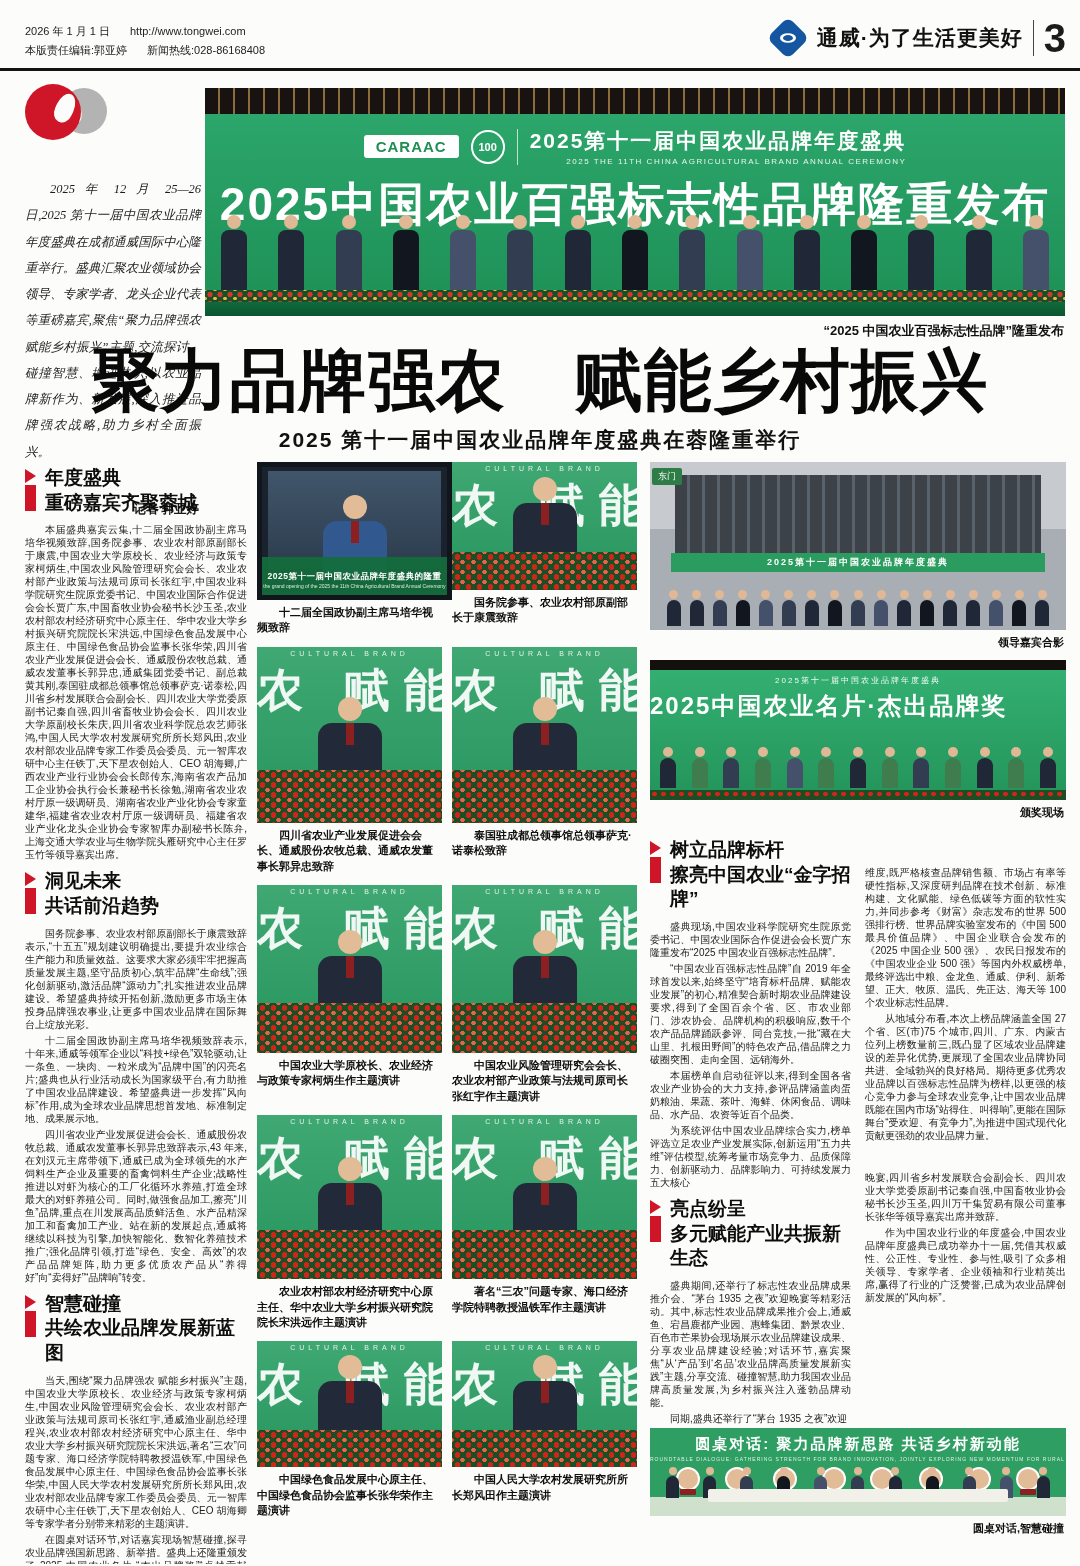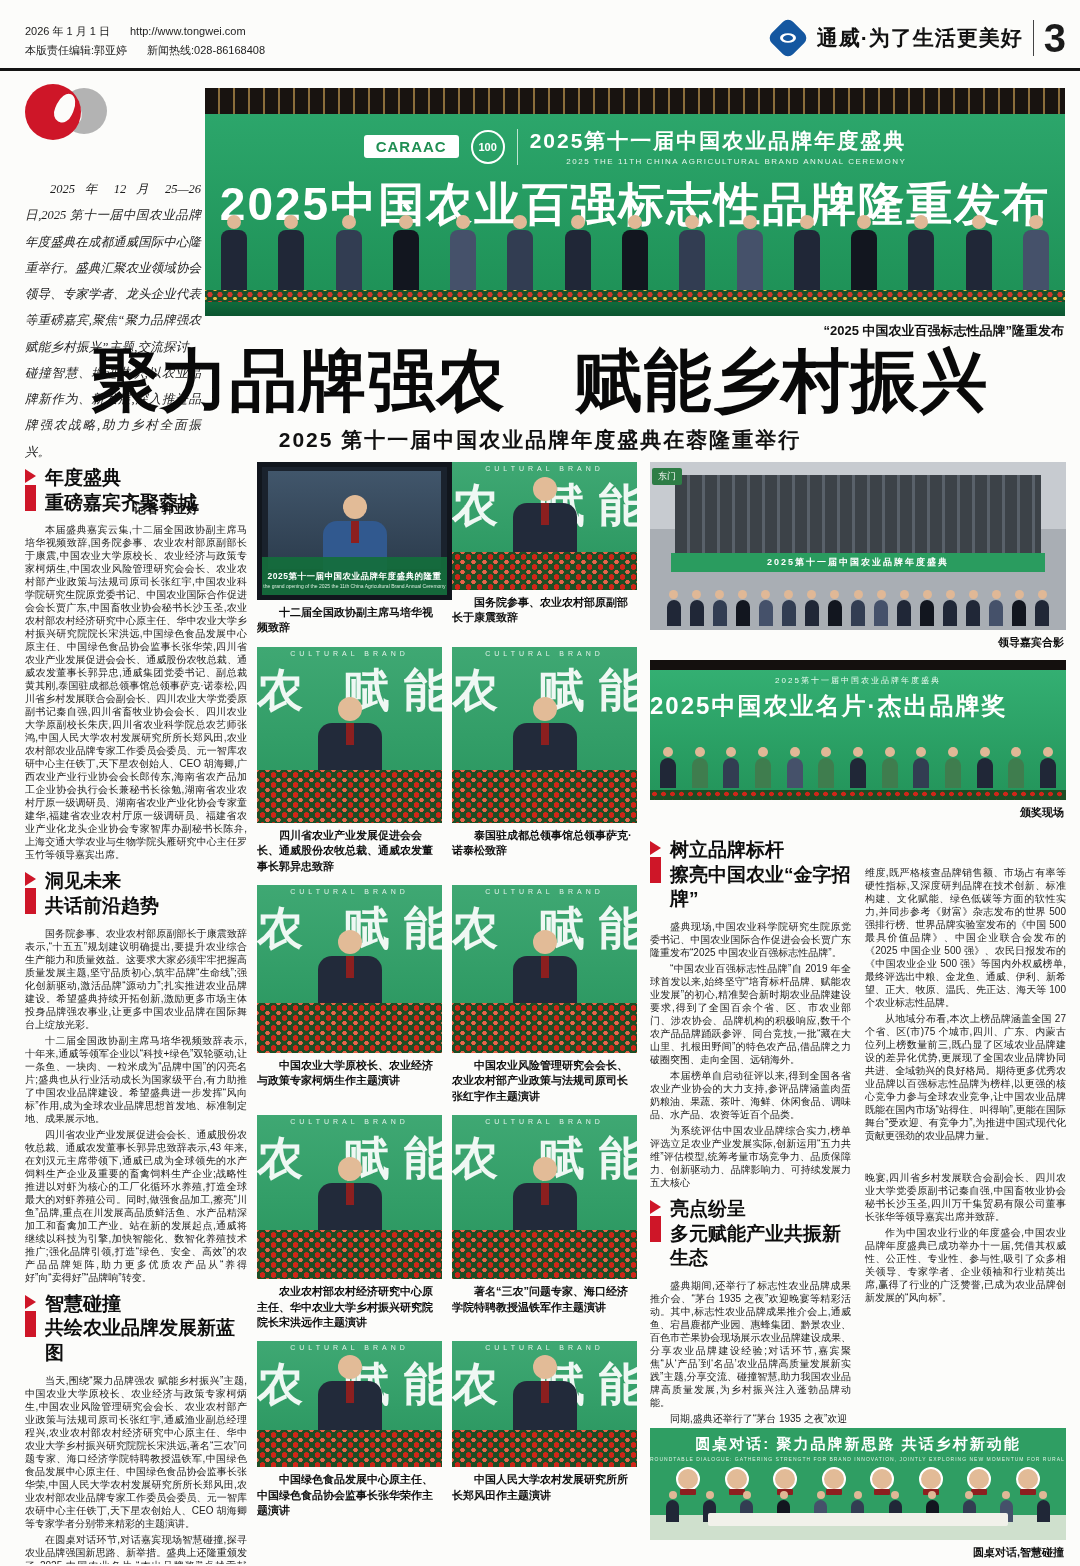--- a/index.html
+++ b/index.html
@@ -140,21 +140,21 @@
   .aw-crowd{position:absolute;bottom:12px;left:10px;right:10px;display:flex;justify-content:space-between;}
   .aw-crowd .fh{width:10px;height:10px;} .aw-crowd .fb{width:16px;height:30px;}
   .aw-crowd .fig:nth-child(2n) .fb{background:#3f7d4e;}
   .aw-flowers{position:absolute;bottom:0;left:0;right:0;height:10px;
      background:radial-gradient(circle,#cf2619 2.2px,transparent 2.6px) 0 0/9px 8px,#1d4d24;}
 
   .r-text{display:flex;gap:14px;margin-top:4px;}
   .tcol{width:201px;}
   .sp36{height:36px;} .sp26{height:26px;}
 
-  .p-round{position:relative;height:112px;overflow:hidden;margin-top:8px;
+  .p-round{position:relative;height:88px;overflow:hidden;margin-top:8px;
      background:linear-gradient(180deg,#2f9e63 0 78%,#cfe0cd 78% 100%);}
   .rt-title{margin-top:7px;text-align:center;font-size:15px;font-weight:900;color:#fff;letter-spacing:2px;white-space:nowrap;}
   .rt-en{text-align:center;font-size:5px;color:#dff0e3;letter-spacing:1px;margin-top:2px;white-space:nowrap;}
   .rt-pcs{display:flex;justify-content:space-around;margin:5px 14px 0;}
   .pc{width:20px;height:20px;border-radius:50%;background:#e2bb97;border:2px solid #fff;position:relative;}
   .pc::after{content:"";position:absolute;left:2px;right:2px;top:20px;height:6px;background:#8c1f1f;border-radius:1px;}
   .rt-crowd{position:absolute;bottom:18px;left:16px;right:16px;display:flex;justify-content:space-between;}
   .rt-crowd .fh{width:8px;height:8px;} .rt-crowd .fb{width:13px;height:22px;}
   .rt-table{position:absolute;bottom:14px;left:14%;right:14%;height:13px;background:#f1f1ea;border-radius:2px;}
 </style>

